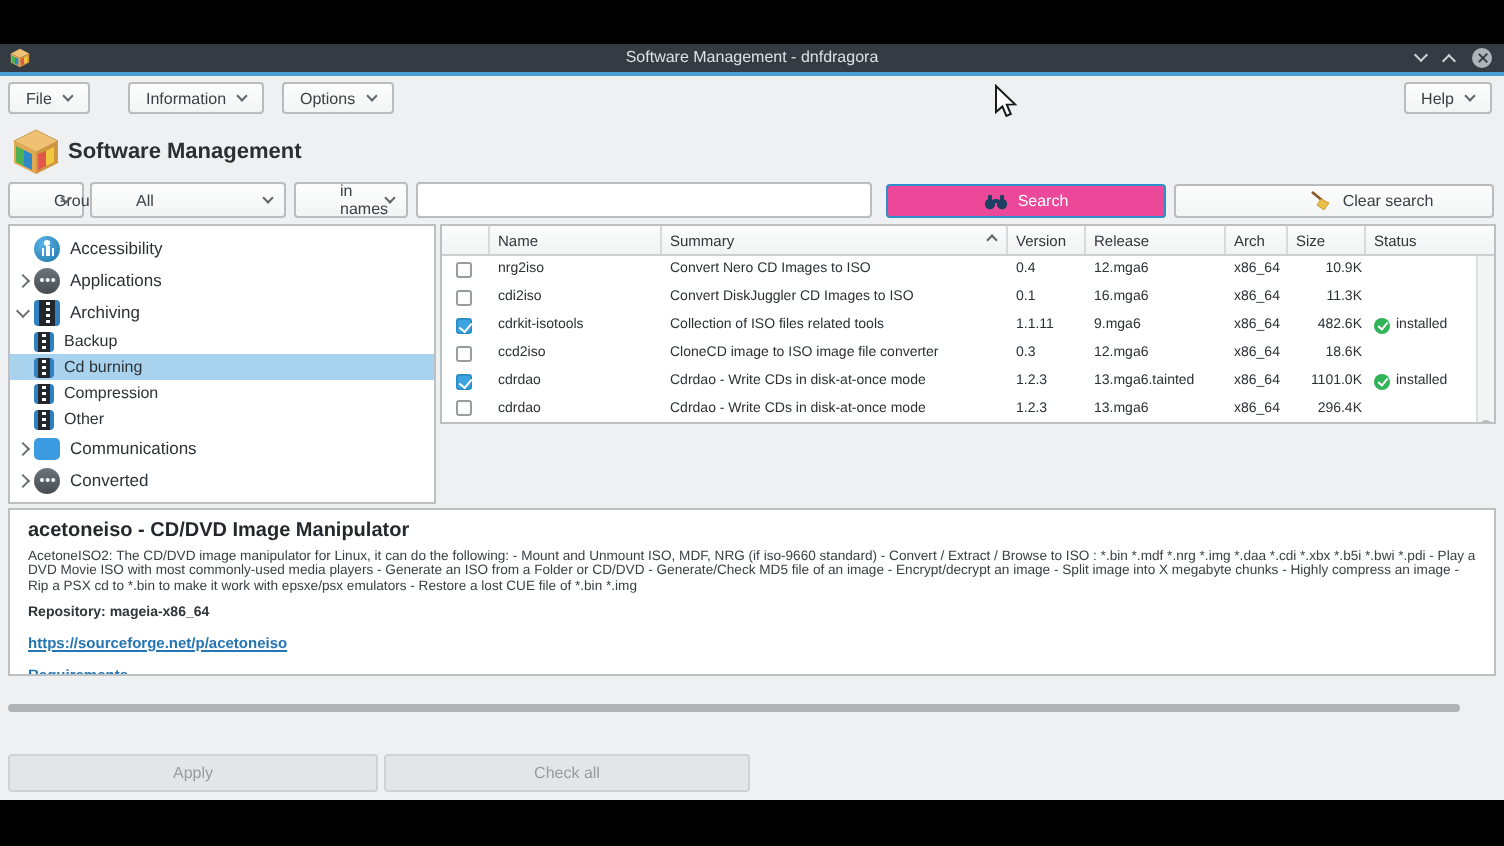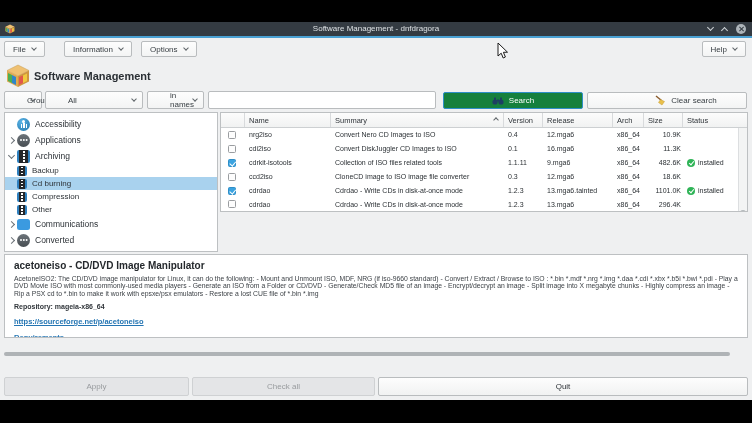--- a/index.html
+++ b/index.html
@@ -35,21 +35,21 @@
 
   
   .filterrow{position:absolute;left:0;top:68px;width:752px;height:20px;}
   .combo{position:absolute;top:1px;height:18px;display:flex;align-items:center;
          padding:0 22px;background:linear-gradient(#fdfdfd,#f3f4f4);border:1px solid #b9bcbe;
          border-radius:2px;font-size:8px;color:#3a4045;}
   .combo .chev{position:absolute;right:6px;}
   .search-input{position:absolute;left:208px;top:1px;width:228px;height:18px;background:#fff;
          border:1px solid #b9bcbe;border-radius:2px;font-size:8px;padding:0 4px;color:#31363b;
          font-family:"Liberation Sans",sans-serif;}
-  .search-btn{position:absolute;left:443px;top:2px;width:140px;height:17px;background:#15803d;
+  .search-btn{position:absolute;left:443px;top:2px;width:140px;height:17px;background:#ec4899;
          border:1px solid #2e8ec7;border-radius:2px;color:#fff;font-size:8px;
          display:flex;align-items:center;justify-content:center;gap:5px;}
   .clear-btn{position:absolute;left:587px;top:2px;width:160px;height:17px;
          background:linear-gradient(#fdfdfd,#f3f4f4);border:1px solid #b9bcbe;border-radius:2px;
          color:#3a4045;font-size:8px;display:flex;align-items:center;justify-content:center;gap:5px;padding-left:44px;}
 
   
   .tree-panel{position:absolute;left:4px;top:90px;width:214px;height:140px;background:#fff;
          border:1px solid #bdc0c2;overflow:hidden;padding-top:3px;}
   .tree-item{display:flex;align-items:center;height:16px;font-size:8.5px;color:#2d3237;}
@@ -439,21 +439,20 @@
       <div class="d-desc">AcetoneISO2: The CD/DVD image manipulator for Linux, it can do the following: - Mount and Unmount ISO, MDF, NRG (if iso-9660 standard) - Convert / Extract / Browse to ISO : *.bin *.mdf *.nrg *.img *.daa *.cdi *.xbx *.b5i *.bwi *.pdi - Play a DVD Movie ISO with most commonly-used media players - Generate an ISO from a Folder or CD/DVD - Generate/Check MD5 file of an image - Encrypt/decrypt an image - Split image into X megabyte chunks - Highly compress an image - Rip a PSX cd to *.bin to make it work with epsxe/psx emulators - Restore a lost CUE file of *.bin *.img</div>
       <div class="d-repo">Repository: mageia-x86_64</div>
       <a class="d-link" href="#">https://sourceforge.net/p/acetoneiso</a>
       <a class="d-link" href="#">Requirements</a>
     </div>
 
     <div class="progress"></div>
 
     <button class="fbtn disabled btn-apply">Apply</button>
     <button class="fbtn disabled btn-checkall">Check all</button>
-    <button class="fbtn enabled btn-quit">Quit</button>
   </div>
 
   <div class="black-bar bar-bottom"></div>
 
   <svg class="cursor" viewBox="0 0 12 18">
     <polygon points="1,1 1,14 4.2,11.2 6.2,16 8.4,15 6.4,10.3 10.5,10.2" fill="#fff" stroke="#1a1a1a" stroke-width="1"></polygon>
   </svg>
 </div>
 
 </body></html>

